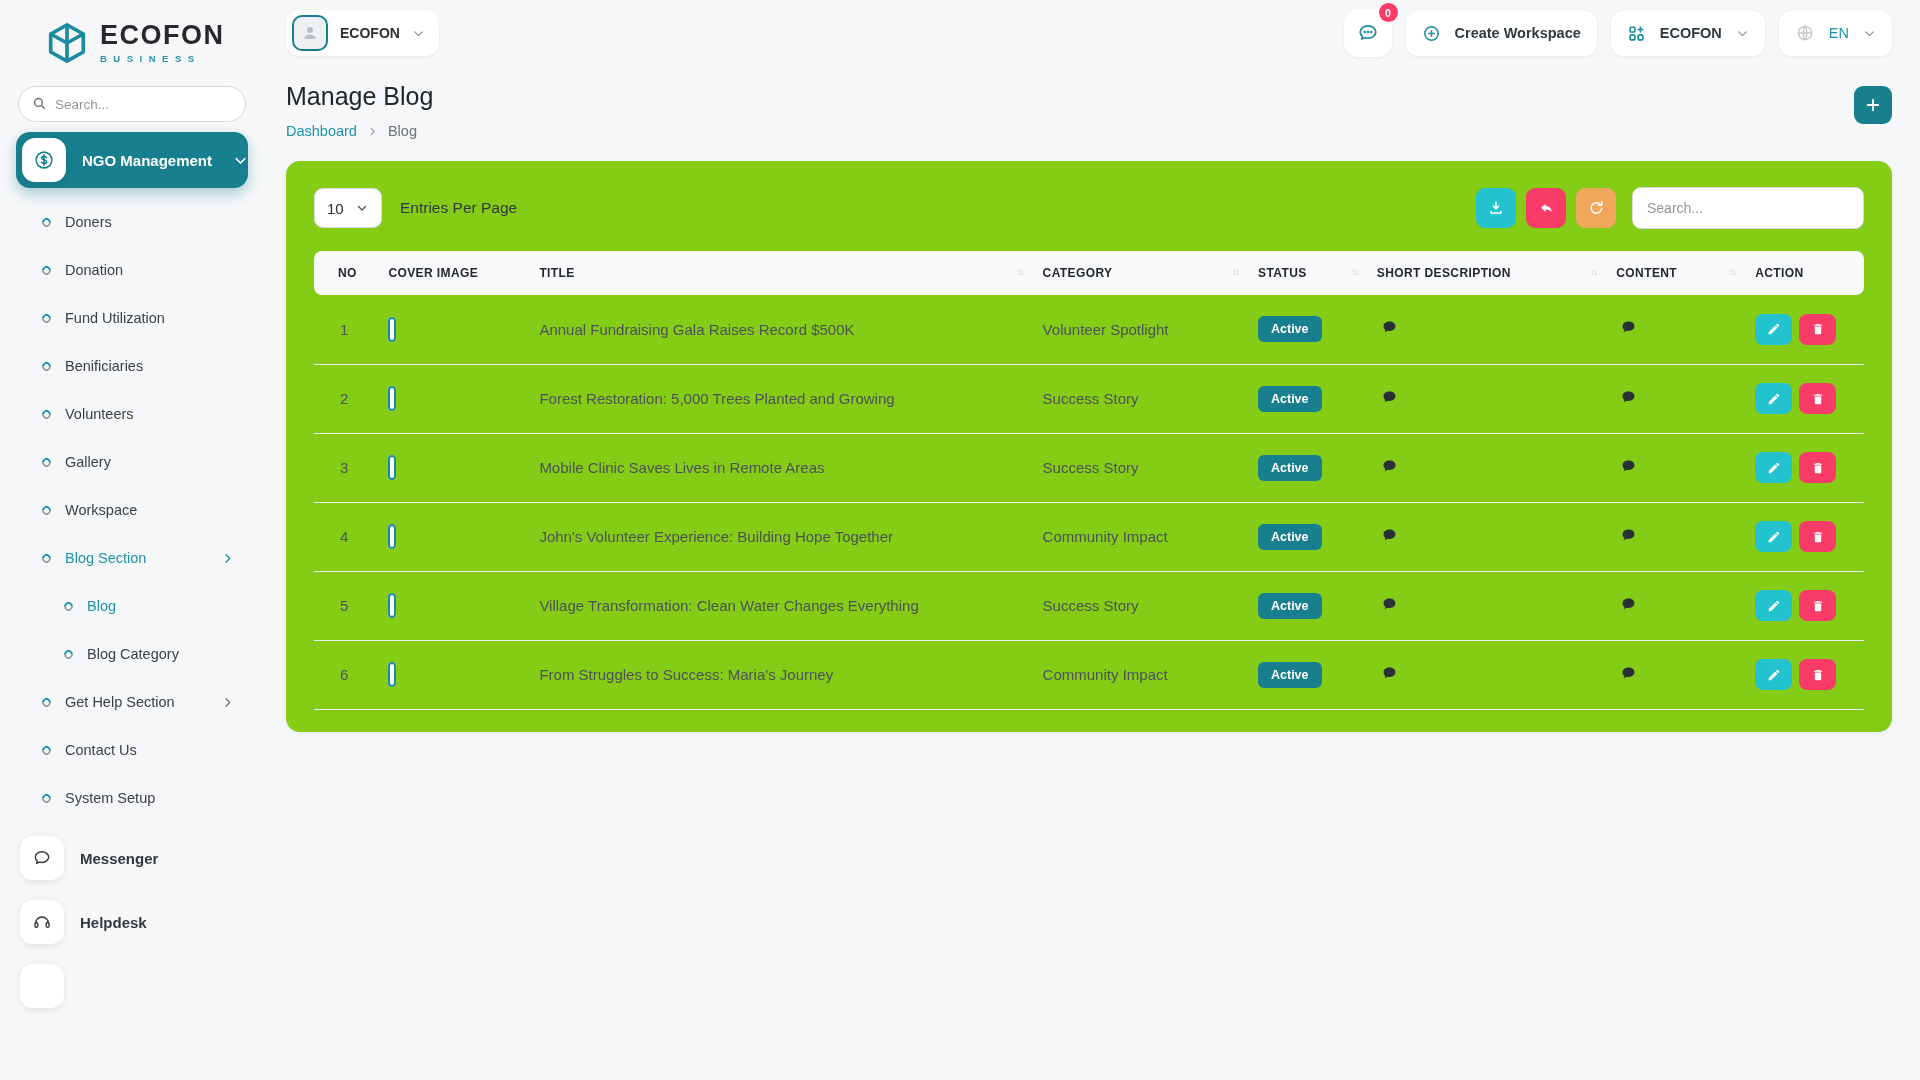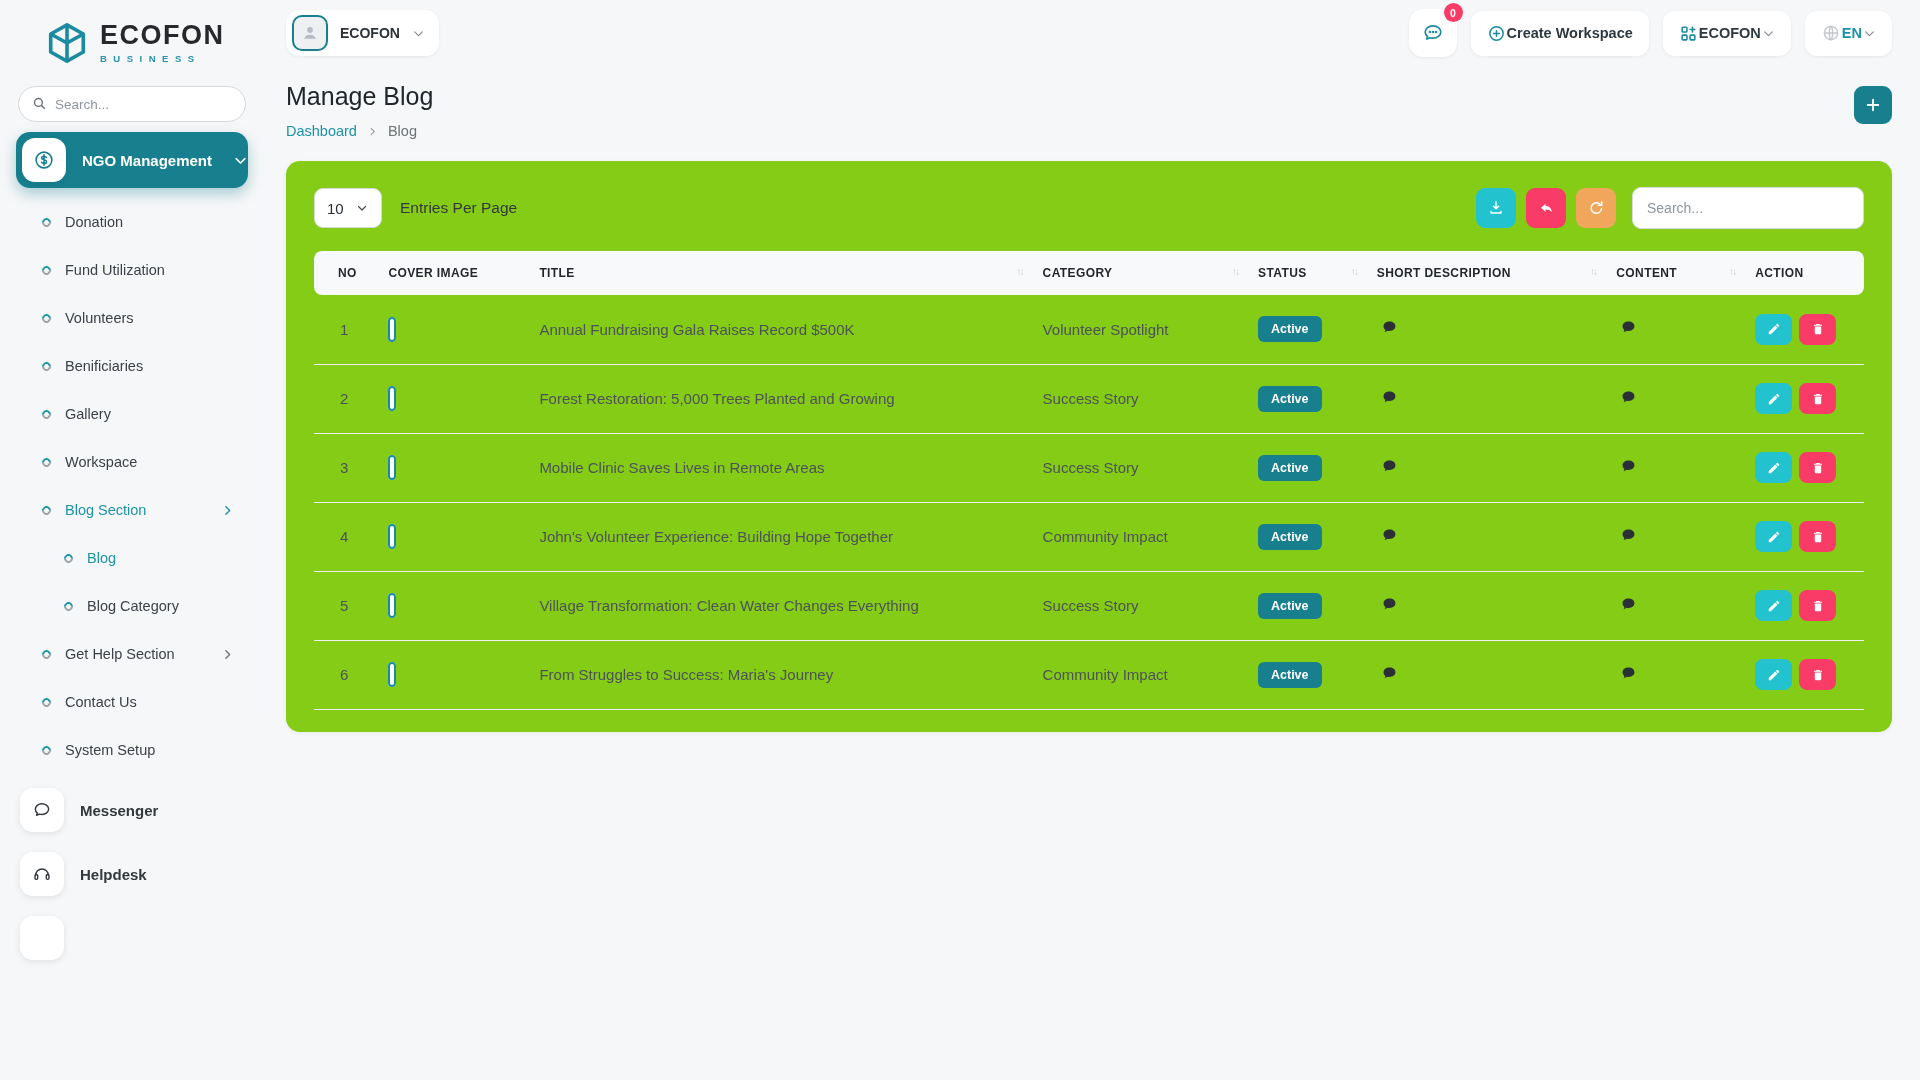--- a/index.html
+++ b/index.html
@@ -59,23 +59,23 @@
 
   
   .main { flex:1; padding:8px 28px 0 22px; position:relative; }
   .topbar { display:flex; align-items:center; justify-content:space-between; height:50px; }
   .ws-pill { display:flex; align-items:center; gap:12px; background:#fff; border-radius:13px; padding:5px 14px 5px 6px; box-shadow:0 1px 3px rgba(40,50,60,.08); cursor:pointer; }
   .avatar { width:36px; height:36px; border-radius:10px; border:2px solid #177f8e; background:#eef0f2; display:flex; align-items:center; justify-content:center; }
   .ws-name { font-size:14px; font-weight:600; color:#2c3136; }
   .topbar-right { display:flex; align-items:center; gap:14px; }
   .chat-card { position:relative; width:48px; height:48px; border-radius:14px; background:#fff; box-shadow:0 1px 3px rgba(40,50,60,.08); display:flex; align-items:center; justify-content:center; cursor:pointer; }
   .chat-badge { position:absolute; top:-6px; right:-6px; min-width:19px; height:19px; border-radius:50%; background:#f83b67; color:#fff; font-size:10.5px; font-weight:700; display:flex; align-items:center; justify-content:center; }
-  .top-pill { display:flex; align-items:center; gap:1px; height:45px; padding:0 16px; background:#fff; border-radius:12px; box-shadow:0 1px 3px rgba(40,50,60,.08); cursor:pointer; }
+  .top-pill { display:flex; align-items:center; gap:14px; height:45px; padding:0 16px; background:#fff; border-radius:12px; box-shadow:0 1px 3px rgba(40,50,60,.08); cursor:pointer; }
   .top-pill .pill-label { font-size:14.5px; font-weight:600; color:#2e3940; }
-  .top-pill .lang { color:#1d93a8; font-weight:700; }
+  .top-pill .lang { color:#1d93a8; font-weight:400; }
 
   .page-head { margin-top:24px; position:relative; }
   .page-title { font-size:25px; font-weight:400; color:#20262c; }
   .breadcrumb { display:flex; align-items:center; gap:10px; margin-top:12px; font-size:14.5px; }
   .breadcrumb .home { color:#1d93a8; cursor:pointer; }
   .breadcrumb .sep { color:#9aa0a8; font-size:13px; }
   .breadcrumb .current { color:#6c7278; }
   .add-btn { position:absolute; right:0; top:4px; width:38px; height:38px; border:none; border-radius:9px; background:#177f8e; color:#fff; font-size:24px; line-height:1; cursor:pointer; display:flex; align-items:center; justify-content:center; }
 
   .card { margin-top:22px; background:#84cc16; border-radius:14px; box-shadow:0 1px 4px rgba(40,50,60,.07); padding:26px 28px 22px 28px; }
@@ -168,33 +168,37 @@
       <span class="chev">
         <svg width="15" height="15" viewBox="0 0 24 24" fill="none" stroke="currentColor" stroke-width="2.4" stroke-linecap="round" stroke-linejoin="round">
             <path d="m5 9 7 7 7-7"></path>
           </svg>
       </span>
     </div>
 
     <ul class="submenu">
       <li>
           <span class="bullet"></span>
+          <span class="sub-label">Doners</span>
+        </li>
+      <li>
+          <span class="bullet"></span>
           <span class="sub-label">Donation</span>
         </li>
       <li>
           <span class="bullet"></span>
           <span class="sub-label">Fund Utilization</span>
         </li>
       <li>
           <span class="bullet"></span>
+          <span class="sub-label">Benificiaries</span>
+        </li>
+      <li>
+          <span class="bullet"></span>
           <span class="sub-label">Volunteers</span>
-        </li>
-      <li>
-          <span class="bullet"></span>
-          <span class="sub-label">Benificiaries</span>
         </li>
       <li>
           <span class="bullet"></span>
           <span class="sub-label">Gallery</span>
         </li>
       <li>
           <span class="bullet"></span>
           <span class="sub-label">Workspace</span>
         </li>
       <li class="teal">

